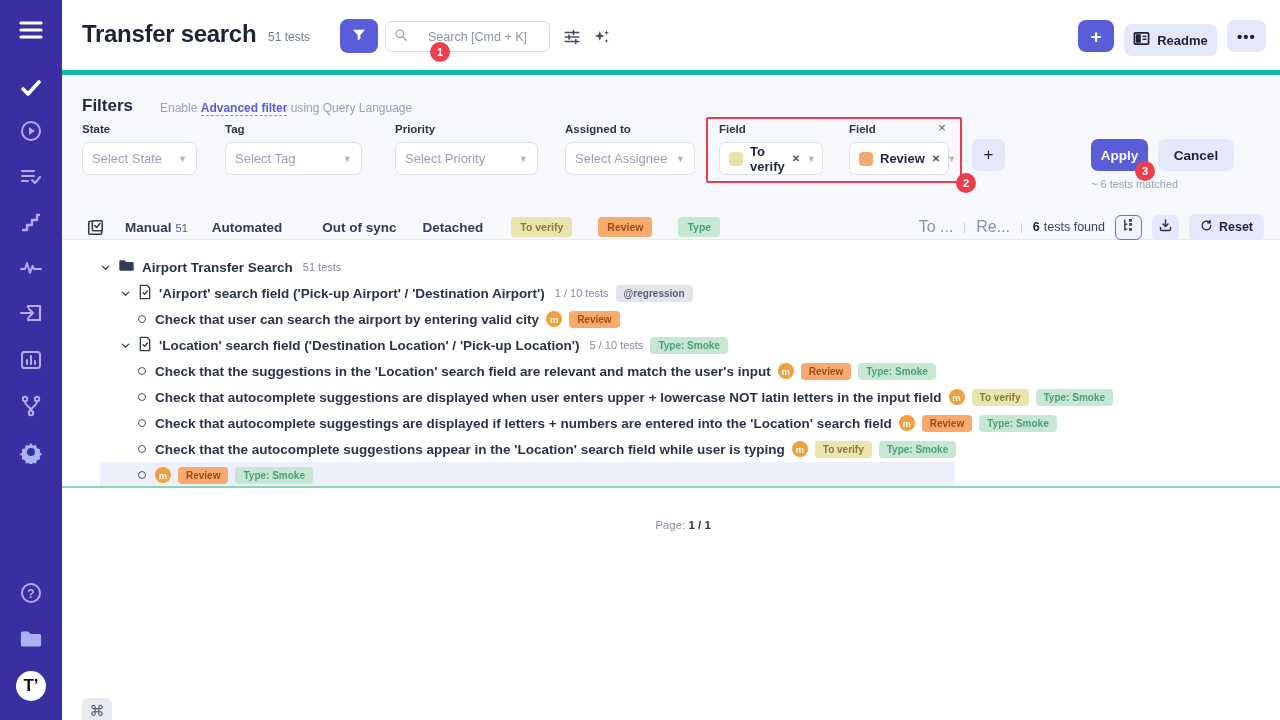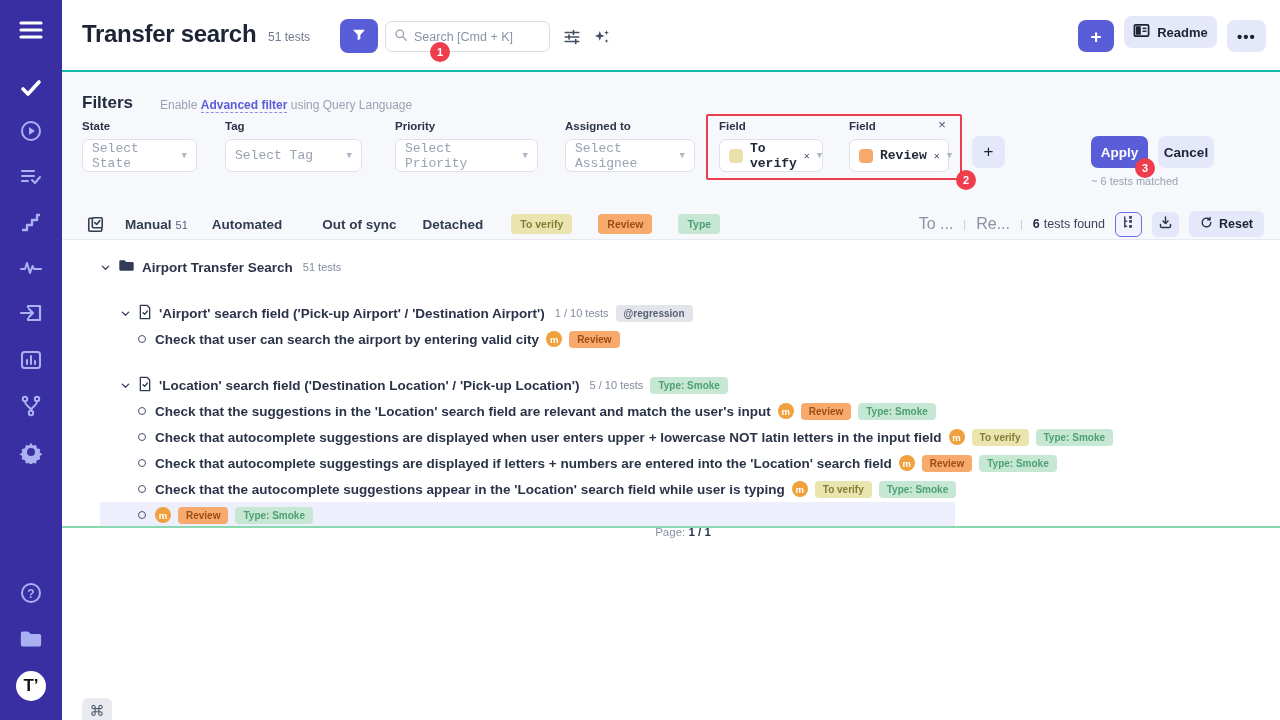--- a/index.html
+++ b/index.html
@@ -10,49 +10,49 @@
   .side-ic { position:absolute; left:19px; width:24px; height:24px; display:flex; align-items:center; justify-content:center; cursor:pointer; }
   .side-ic svg { display:block; }
   #logo-badge { position:absolute; left:16px; top:671px; width:30px; height:30px; background:#fff; border-radius:50%; display:flex; align-items:center; justify-content:center; font-weight:bold; font-size:17px; color:#111; }
 
   
   #header { position:absolute; left:62px; top:0; right:0; height:70px; background:#fff; }
   #page-title { position:absolute; left:20px; top:20px; font-size:24px; font-weight:800; color:#1d2436; letter-spacing:-0.3px; }
   #title-count { position:absolute; left:206px; top:30px; font-size:12px; color:#707a8e; }
   #filter-btn { position:absolute; left:278px; top:19px; width:38px; height:34px; background:#5a5dd8; border:none; border-radius:8px; display:flex; align-items:center; justify-content:center; cursor:pointer; }
   #search-box { position:absolute; left:323px; top:21px; width:165px; height:31px; background:#fff; border:1px solid #d9dce6; border-radius:7px; display:flex; align-items:center; padding:0 8px; gap:6px; }
-  #search-input { border:none; outline:none; width:100%; font-size:12.5px; color:#737373; font-family:"Liberation Sans",sans-serif; background:transparent; }
+  #search-input { border:none; outline:none; width:100%; font-size:12.5px; color:#737373; font-family:"Liberation Sans",sans-serif; background:transparent;text-align:center; }
   #search-input::placeholder { color:#8b93a7; }
   .hdr-ic { position:absolute; top:27px; width:20px; height:20px; display:flex; align-items:center; justify-content:center; cursor:pointer; }
   .lav-btn { background:#e5e7fb; color:#1d2335; border:none; border-radius:8px; font-weight:bold; font-size:13px; cursor:pointer; display:flex; align-items:center; justify-content:center; gap:7px; font-family:"Liberation Sans",sans-serif; }
   #add-btn { position:absolute; left:1016px; top:20px; width:36px; height:32px; background:#5a5dd8; color:#fff; border:none; border-radius:8px; font-size:19px; font-weight:bold; cursor:pointer; line-height:1; }
-  #readme-btn { position:absolute; left:1062px; top:16px; width:93px; height:32px; }
+  #readme-btn { position:absolute; left:1062px; top:24px; width:93px; height:32px; }
   #more-btn { position:absolute; left:1165px; top:20px; width:39px; height:32px; font-size:15px; letter-spacing:1px; }
 
   
-  #filters-panel { position:absolute; left:62px; top:70px; right:0; height:170px; background:#f7f8fb; border-top:2px solid #14b8a6; border-bottom:1px solid #e7e8f0; }
+  #filters-panel { position:absolute; left:62px; top:70px; right:0; height:170px; background:#f7f8fb; border-top:5px solid #14b8a6; border-bottom:1px solid #e7e8f0; }
   #filters-heading { position:absolute; left:20px; top:21px; font-size:17px; font-weight:800; color:#232b40; }
   #filters-sub { position:absolute; left:98px; top:26px; font-size:12px; color:#9aa1b2; }
   #filters-sub a { color:#5a5dd8; font-weight:bold; text-decoration:none; border-bottom:1.5px dashed #8c8fe6; cursor:pointer; }
   .fgroup { position:absolute; top:48px; }
   .fgroup .flabel { font-size:11.5px; font-weight:bold; color:#2b3349; margin-bottom:7px; }
-  .fselect { height:33px; background:#fff; border:1px solid #dfe1ea; border-radius:7px; display:flex; align-items:center; padding:12px 9px; font-size:13px; color:#9aa1b2; cursor:pointer; gap:7px;font-family:Liberation Mono, monospace; }
+  .fselect { height:33px; background:#fff; border:1px solid #dfe1ea; border-radius:7px; display:flex; align-items:center; padding:12px 9px; font-size:13px; color:#9aa1b2; cursor:pointer; gap:7px; }
   .fselect .grow { flex:1; }
   .caret { font-size:9px; color:#b0b5c4; }
   .chip-swatch { width:14px; height:14px; border-radius:4px; flex:none; }
   .sw-toverify { background:#e8e3ab; }
   .sw-review { background:#f6a96b; }
   .chip-label { font-size:13px; font-weight:bold; color:#1f2738; }
   .chip-x { font-size:10px; color:#49536b; font-weight:bold; cursor:pointer; }
   #ann-box { position:absolute; left:644px; top:42px; width:256px; height:66px; border:2px solid #ea3d4d; border-radius:2px; pointer-events:none; z-index:3; }
   #fieldbox-close { position:absolute; left:872px; top:44px; width:16px; height:16px; color:#4b556d; font-size:13px; display:flex; align-items:center; justify-content:center; cursor:pointer; z-index:4; }
   .ann-badge { position:absolute; width:20px; height:20px; border-radius:50%; background:#ee3d4c; color:#fff; font-size:11px; font-weight:bold; display:flex; align-items:center; justify-content:center; z-index:6; }
   #add-field-btn { position:absolute; left:910px; top:64px; width:33px; height:32px; font-size:17px; font-weight:normal; border-radius:7px; }
   #apply-btn { position:absolute; left:1029px; top:64px; width:57px; height:32px; background:#5a5dd8; color:#fff; border:none; border-radius:7px; font-weight:bold; font-size:13.5px; cursor:pointer; font-family:"Liberation Sans",sans-serif; }
-  #cancel-btn { position:absolute; left:1096px; top:64px; width:56px; height:32px; border-radius:7px; font-size:13.5px; }
+  #cancel-btn { position:absolute; left:1096px; top:64px; width:76px; height:32px; border-radius:7px; font-size:13.5px; }
   #matched-note { position:absolute; left:1029px; top:103px; font-size:11px; color:#9aa1b2; }
 
   
   #toolbar { position:absolute; left:0; right:0; top:135px; height:34px; display:flex; align-items:center; }
   #select-all-ic { margin-left:24px; cursor:pointer; display:flex; }
   .tab { font-size:13.5px; font-weight:bold; color:#323c52; cursor:pointer; display:flex; align-items:baseline; gap:4px; }
   .tab .tcount { font-size:11px; font-weight:normal; color:#55607a; }
   .pill { border-radius:4px; font-weight:bold; cursor:pointer; }
   .tb-pill { font-size:10.5px; padding:4px 9px; }
   .pl-toverify { background:#eae5af; color:#857c35; }
@@ -72,25 +72,25 @@
   
   #content { position:absolute; left:62px; top:240px; right:0; bottom:0; background:#fff; }
   #tree { padding-top:14px; }
   .row { height:26px; display:flex; align-items:center; gap:7px; font-size:13.5px; color:#2b3349; white-space:nowrap; }
   .row .rowtext { font-weight:600; cursor:pointer; }
   .row .meta { font-size:11px; color:#828b9e; margin-left:3px; }
   .chev { width:12px; height:12px; display:flex; align-items:center; justify-content:center; cursor:pointer; flex:none; }
   .bullet { width:8px; height:8px; border:1.5px solid #4a546e; border-radius:50%; flex:none; margin-right:2px; cursor:pointer; }
   .m-badge { width:16px; height:16px; background:#f0a03c; color:#fff; border-radius:50%; font-size:9.5px; font-weight:bold; display:flex; align-items:center; justify-content:center; flex:none; }
   .row-pill { font-size:10px; padding:3px 8px; }
-  .ind0 { padding-left:37px; } .ind1 { padding-left:57px;margin-top:20px; } .ind2 { padding-left:76px; }
+  .ind0 { padding-left:37px; } .ind1 { padding-left:57px; } .ind2 { padding-left:76px; }
   .row.selected { background:linear-gradient(#edf0fc,#edf0fc) no-repeat 38px 0 / 855px 100%; box-shadow:inset 0 -2px 0 #8ad8b0; }
   #tree-footer { position:absolute; left:0; right:0; top:272px; text-align:center; }
   #thats-all { font-size:15px; color:#3f4a63; }
-  #page-line { margin-top:14px; font-size:11.5px; color:#8a93a6;padding-left:24px; }
+  #page-line { margin-top:7px; font-size:11.5px; color:#8a93a6;padding-left:24px; }
   #page-line b { color:#2c3650; }
   #cmd-hint { position:absolute; left:20px; top:458px; width:30px; height:26px; background:#e8eaef; border-radius:6px; color:#515b6e; font-size:15px; display:flex; align-items:center; justify-content:center; font-family:"DejaVu Sans",sans-serif; }
 </style>
 </head>
 <body>
 
 <div id="sidebar">
   <div class="side-ic" style="top:18px">
     <svg width="24" height="20" viewBox="0 0 24 20">
         <g stroke="#fff" stroke-width="3.2" stroke-linecap="round">

